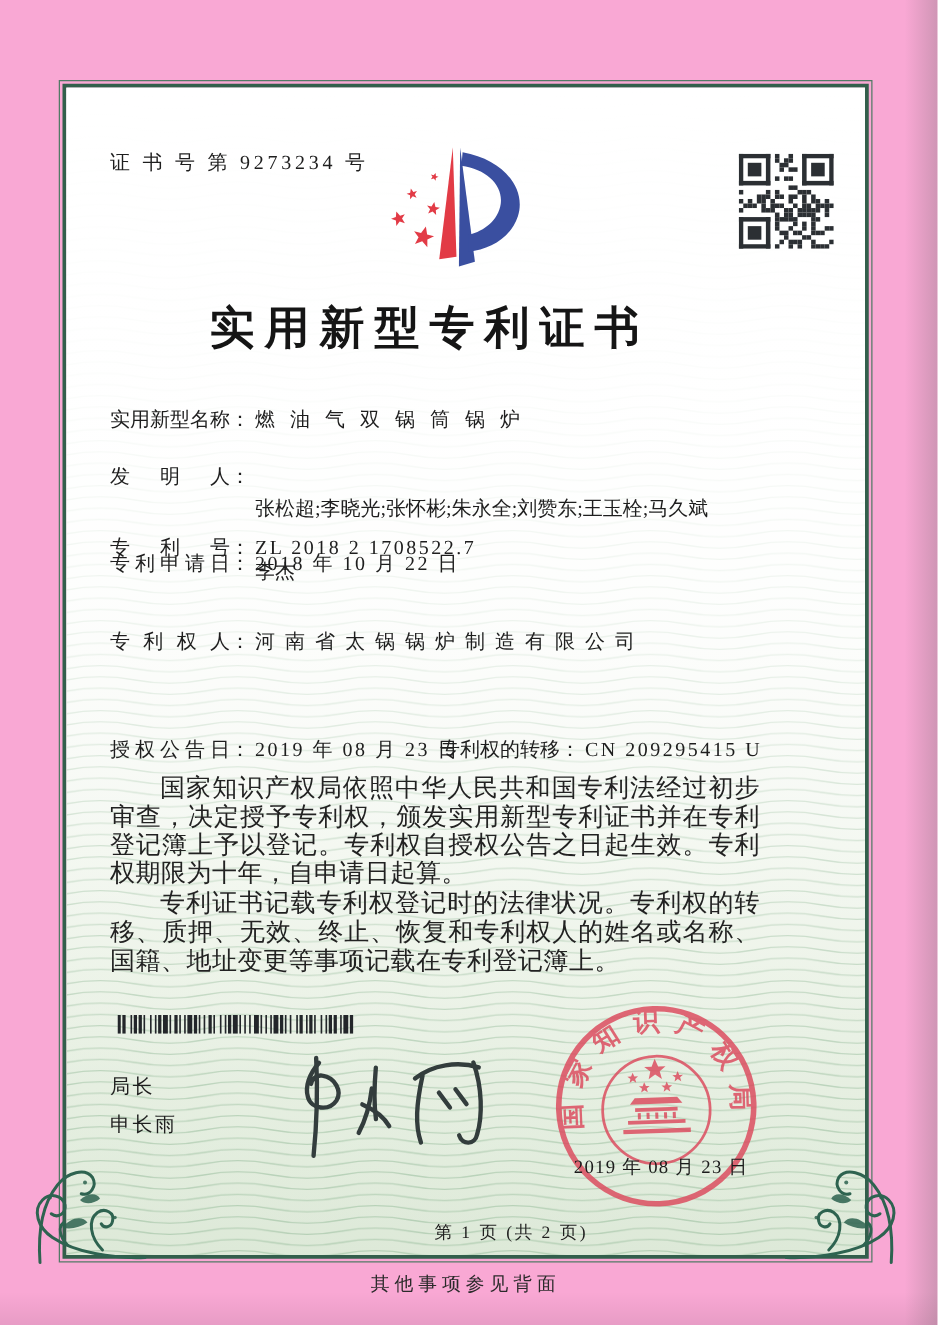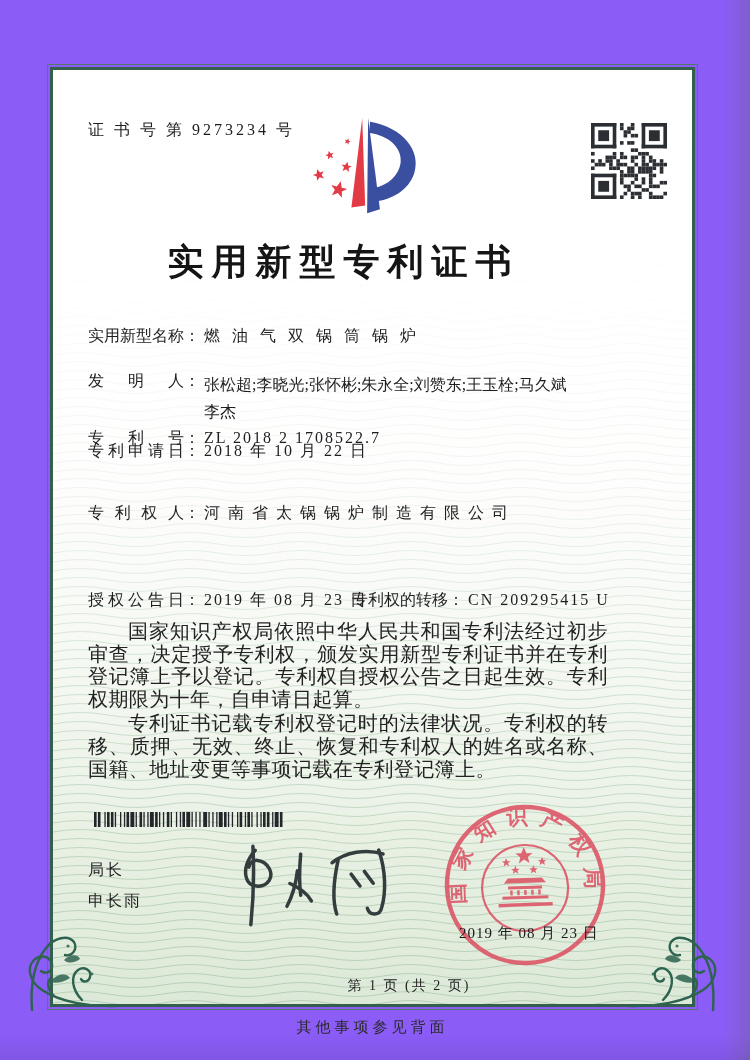--- a/index.html
+++ b/index.html
@@ -1,16 +1,16 @@
 <!DOCTYPE html>
 <html><head>
 <meta charset="utf-8">
 <style>
   html,body{margin:0;padding:0;background:#e8e8e8;}
-  .page{position:relative;width:750px;height:1060px;background:#8b5cf6;overflow:hidden;
+  .page{position:relative;width:750px;height:1060px;background:#f9a8d4;overflow:hidden;
         font-family:"Liberation Serif","DejaVu Serif",serif;color:#1e1e1e;}
   .page::after{content:'';position:absolute;inset:0;pointer-events:none;
         background:linear-gradient(90deg,rgba(0,0,0,0) 96.5%,rgba(100,100,100,.28) 100%),
                    linear-gradient(0deg,rgba(0,0,0,.07) 0%,rgba(0,0,0,0) 2.5%);}
   
   .frame{position:absolute;left:47px;top:64px;width:651px;height:946px;
          border:1px solid #527a66;padding:2px;box-sizing:border-box;}
   .frame-inner{position:relative;width:100%;height:100%;box-sizing:border-box;
          border:3px solid #335f4c;overflow:hidden;
          background:linear-gradient(180deg,#ffffff 0%,#fcfdfb 30%,#f3f7f0 55%,#e9f1e4 75%,#e1ecdc 92%,#dde9d8 100%);}
@@ -27,21 +27,21 @@
   .title{position:absolute;left:47px;top:238px;width:593px;text-align:center;
          font-size:36px;font-weight:bold;letter-spacing:8px;color:#151515;white-space:nowrap;}
   .row{position:absolute;font-size:16px;white-space:nowrap;}
   .lbl{display:inline-block;width:96px;text-align:justify;text-align-last:justify;}
   .colon{display:inline-block;margin-right:4px;}
   .val{letter-spacing:.5px;}
   .ls-name{letter-spacing:12px;margin-top:48px;}
   .ls-patentee{letter-spacing:8px;}
   .ls-date{letter-spacing:2px;}
   .inv-val{display:inline-block;vertical-align:top;white-space:normal;line-height:27px;}
-  .inv-line{display:block;}
+  .inv-line{display:block;margin-top:23px;}
   .paras{position:absolute;left:88px;top:620px;width:520px;}
   .paras p{margin:0;font-size:20px;line-height:22.6px;text-align:justify;text-indent:2em;
            letter-spacing:.4px;color:#222;}
   .paras p + p{margin-top:2px;}
   .barcode{position:absolute;left:94px;top:812px;}
   .officer{position:absolute;left:88px;top:854px;font-size:16px;line-height:31px;letter-spacing:2px;}
   .signature{position:absolute;left:218px;top:840px;}
   .seal{position:absolute;left:440px;top:800px;mix-blend-mode:multiply;opacity:.92;transform:rotate(-2deg);}
   .seal-date{position:absolute;left:459px;top:924px;font-size:15px;letter-spacing:1px;color:#1b1b1b;z-index:6;white-space:nowrap;}
   .page-num{position:absolute;left:47px;top:977px;width:724px;text-align:center;font-size:14px;letter-spacing:2px;}

